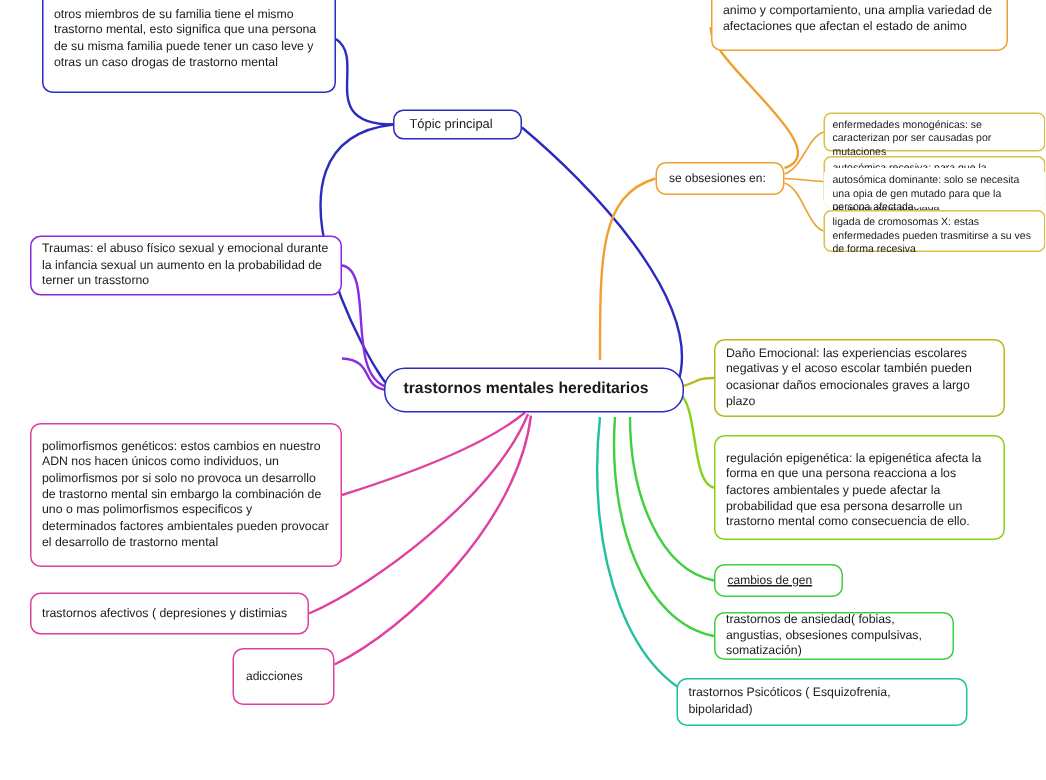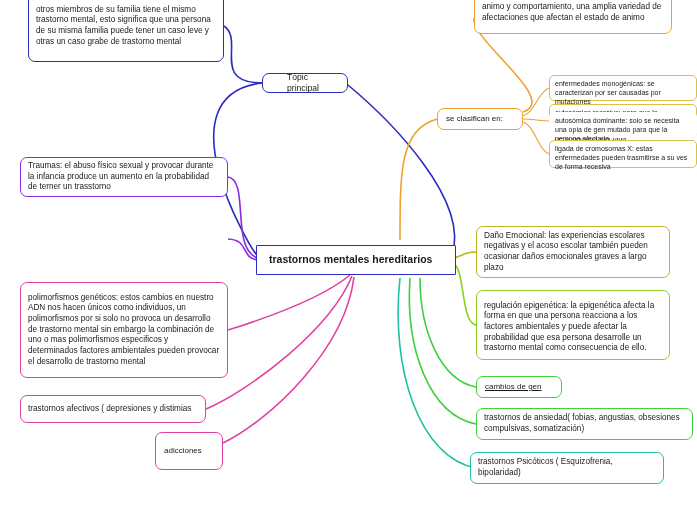--- a/index.html
+++ b/index.html
@@ -34,38 +34,38 @@
     line-height: 1.3;
     padding: 5px 7px;
     display: flex;
     align-items: center;
   }
   .node.center {
     font-size: 10.5px;
     font-weight: 600;
     padding: 9px 12px;
     justify-content: center;
-    border-radius: 1px;
+    border-radius: 14px;
   }
   .node.small {
     font-size: 8px;
     padding: 5px 8px;
   }
   .node.bare {
     border: none;
     background: transparent;
     padding: 2px 3px;
     font-size: 7px;
     line-height: 1.25;
     align-items: flex-start;
   }
   .node.topic {
     font-size: 8.6px;
     font-weight: 500;
-    padding: 6px 24px;
+    padding: 6px 10px;
     justify-content: center;
   }
   .node span {
     display: block;
     width: 100%;
   }
   .subbox {
     position: absolute;
     box-sizing: border-box;
     border: 1.2px solid #d8c14a;
@@ -116,65 +116,65 @@
 
   <div class="node center" id="node-center" style="left:256px; top:245px; width:200px; height:30px; border-color:#2b2bbf;">
     <span>trastornos mentales hereditarios</span>
   </div>
 
   <div class="node topic" style="left:262px; top:73px; width:86px; height:20px; border-color:#2b2bbf;">
     <span>Tópic principal</span>
   </div>
 
   <div class="node" style="left:28px; top:-10px; width:196px; height:72px; border-color:#2b2bbf;">
-    <span>otros miembros de su familia tiene el mismo trastorno mental, esto significa que una persona de su misma familia puede tener un caso leve y otras un caso grabe de trastorno mental</span>
+    <span>otros miembros de su familia tiene el mismo trastorno mental, esto significa que una persona de su misma familia puede tener un caso leve y otras un caso drogas de trastorno mental</span>
   </div>
 
   <div class="node" style="left:20px; top:157px; width:208px; height:40px; border-color:#8a2be2;">
-    <span>Traumas: el abuso físico sexual y provocar durante la infancia produce  un aumento en la probabilidad de terner un trasstorno</span>
+    <span>Traumas: el abuso físico sexual y emocional durante la infancia sexual  un aumento en la probabilidad de terner un trasstorno</span>
   </div>
 
 
   <div class="node" style="left:20px; top:282px; width:208px; height:96px; border-color:#e040a0;">
     <span>polimorfismos genéticos: estos cambios en nuestro ADN nos hacen únicos como individuos, un polimorfismos por si solo no provoca un desarrollo de trastorno mental sin embargo la combinación de uno o mas polimorfismos especificos y determinados factores ambientales pueden provocar el desarrollo de trastorno mental</span>
   </div>
 
   <div class="node" style="left:20px; top:395px; width:186px; height:28px; border-color:#e040a0;">
     <span>trastornos afectivos ( depresiones y distimias</span>
   </div>
 
   <div class="node small" style="left:155px; top:432px; width:68px; height:38px; border-color:#e040a0;">
     <span>adicciones</span>
   </div>
 
   <div class="node" style="left:474px; top:-8px; width:198px; height:42px; border-color:#f0a030;">
     <span>animo y comportamiento, una amplia variedad de afectaciones que afectan el estado de animo</span>
   </div>
 
   <div class="node small" style="left:437px; top:108px; width:86px; height:22px; border-color:#f0a030;">
-    <span>se clasifican en:</span>
+    <span>se obsesiones en:</span>
   </div>
 
   <div class="node" style="left:476px; top:226px; width:194px; height:52px; border-color:#b8b820;align-items:center;">
     <span>Daño Emocional: las experiencias escolares negativas y el acoso escolar también pueden ocasionar daños emocionales graves a largo plazo</span>
   </div>
 
   <div class="node" style="left:476px; top:290px; width:194px; height:70px; border-color:#8ad020;align-items:flex-end;">
     <span>regulación epigenética:  la epigenética afecta la forma en que una persona reacciona a los factores ambientales y puede afectar la probabilidad que esa persona desarrolle un trastorno mental como consecuencia de ello.</span>
   </div>
 
   <div class="node small" style="left:476px; top:376px; width:86px; height:22px; border-color:#3fcf3f;text-decoration:underline;">
     <span>cambios de gen</span>
   </div>
 
-  <div class="node" style="left:476px; top:408px; width:217px; height:32px; border-color:#3fcf3f;justify-content:center;">
+  <div class="node" style="left:476px; top:408px; width:160px; height:32px; border-color:#3fcf3f;justify-content:center;">
     <span>trastornos de ansiedad( fobias, angustias, obsesiones compulsivas, somatización)</span>
   </div>
 
-  <div class="node" style="left:470px; top:452px; width:194px; height:32px; border-color:#20c0a0;">
+  <div class="node" style="left:451px; top:452px; width:194px; height:32px; border-color:#20c0a0;">
     <span>trastornos Psicóticos ( Esquizofrenia, bipolaridad)</span>
   </div>
 
   <div class="subbox" style="left:549px; top:75px; width:148px; height:26px;"></div>
   <div class="node bare" style="left:552px; top:78px; width:143px; height:22px; border:none;">
     <span>enfermedades monogénicas: se caracterizan por ser causadas por mutaciones</span>
   </div>
 
   <div class="subbox" style="left:549px; top:104px; width:148px; height:34px;"></div>
   <div class="node bare" style="left:552px; top:107px; width:143px; height:30px; border:none;">

